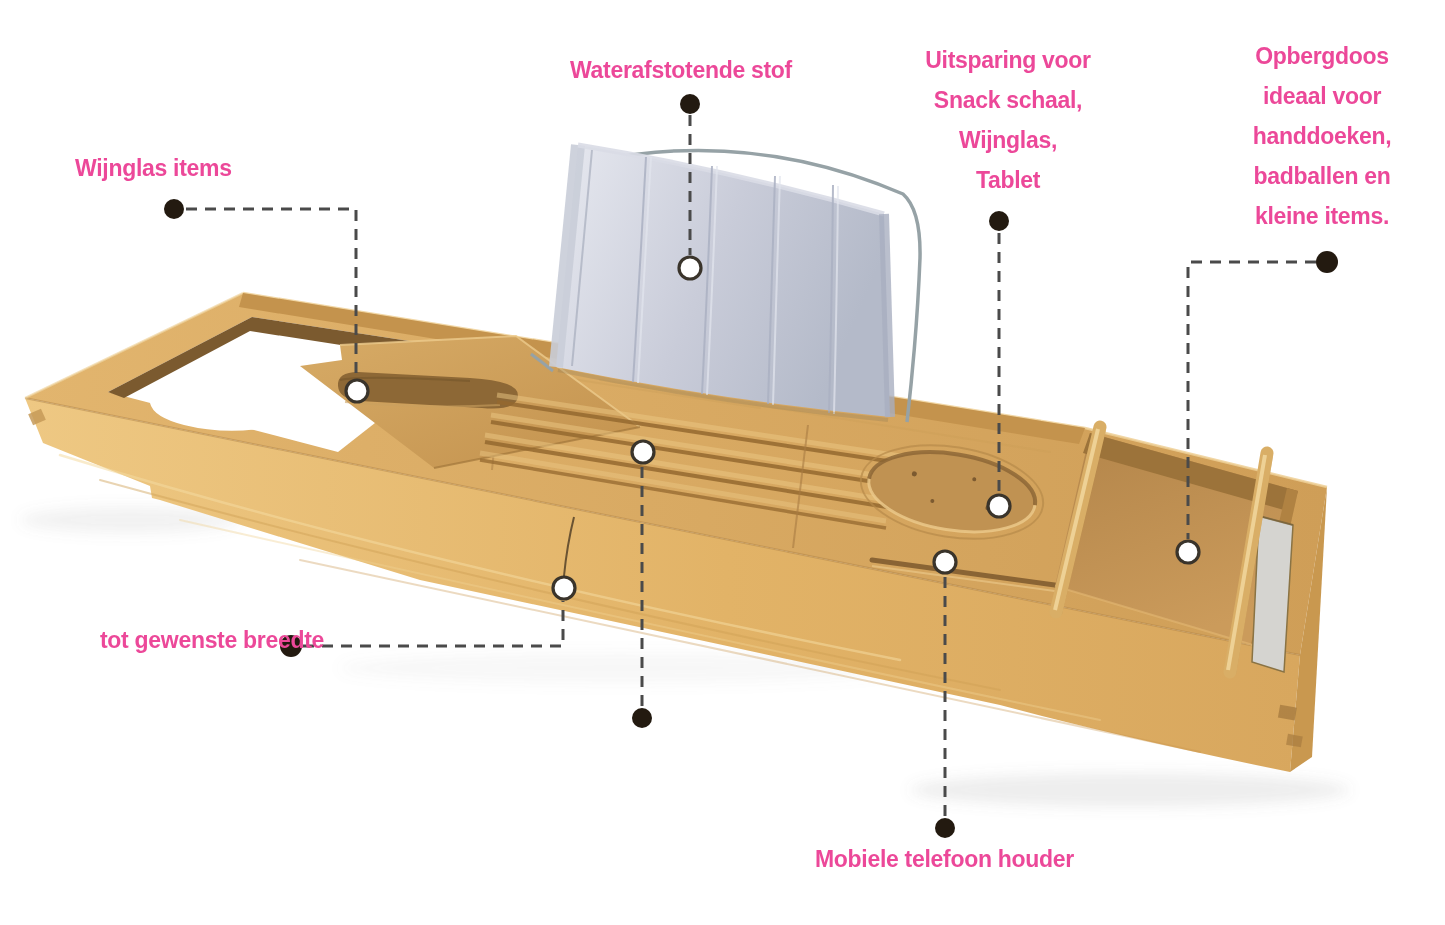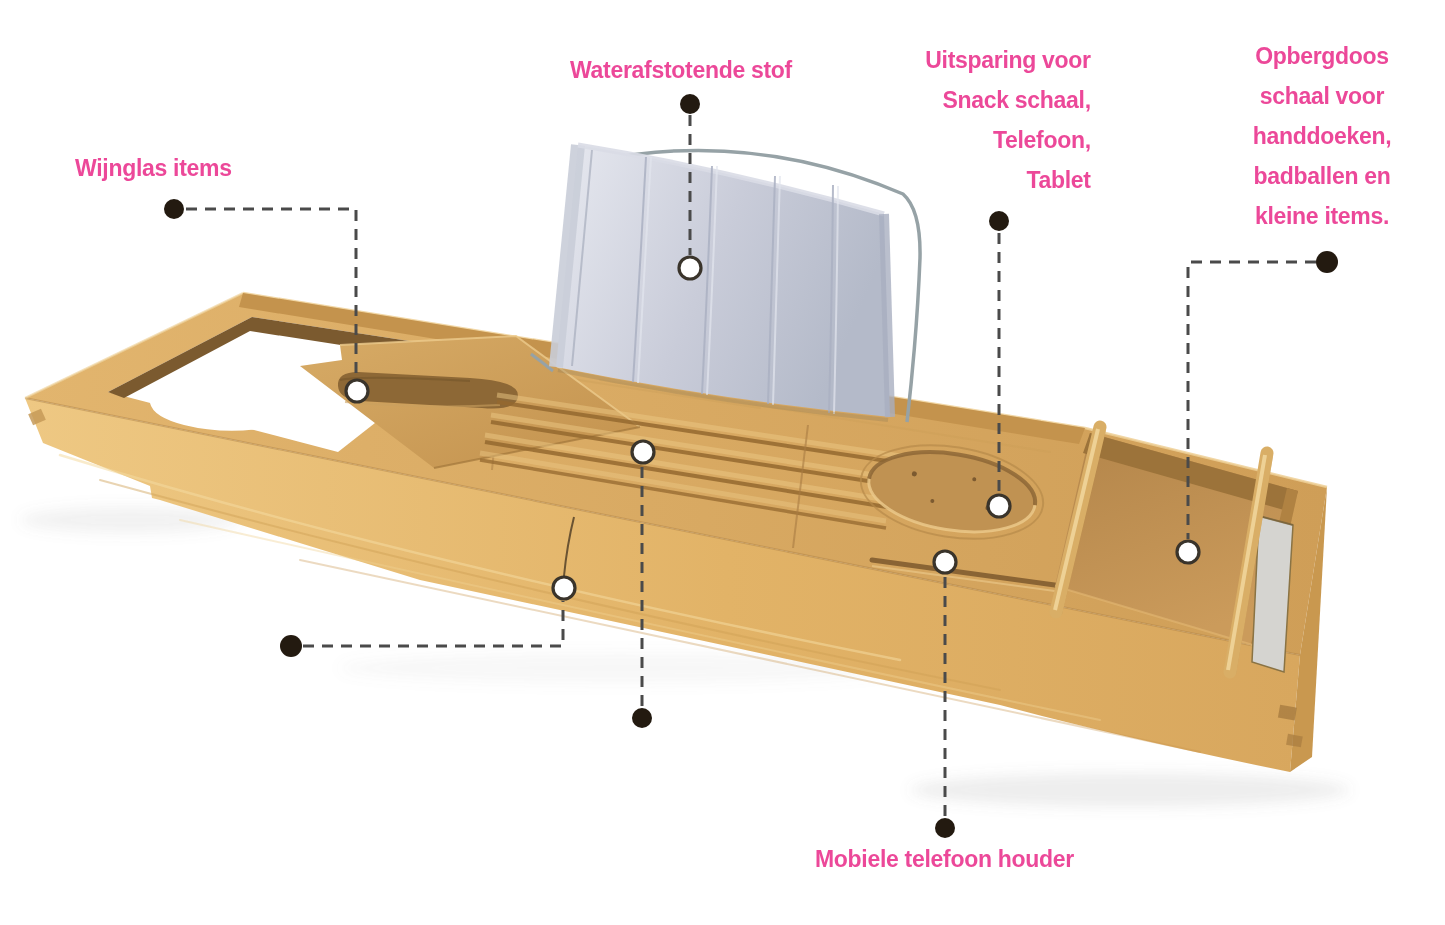--- a/index.html
+++ b/index.html
@@ -196,34 +196,35 @@
       <circle cx="564" cy="588" r="11"></circle>
       <circle cx="643" cy="452" r="11"></circle>
       <circle cx="945" cy="562" r="11"></circle>
     </g>
   </svg>
 
   <div class="label" style="left:75px;top:148px;">Wijnglas items</div>
 
   <div class="label center" style="left:681px;top:50px;">Waterafstotende stof</div>
 
-  <div class="label center" style="left:1008px;top:40px;text-align:right;">
+  <div class="label center" style="left:1008px;top:40px;">
     <div>Uitsparing voor</div>
     <div>Snack schaal,</div>
-    <div>Telefoon,</div>
+    <div>Wijnglas,</div>
     <div>Tablet</div>
   </div>
 
   <div class="label center" style="left:1322px;top:36px;">
     <div>Opbergdoos</div>
-    <div>schaal voor</div>
+    <div>ideaal voor</div>
     <div>handdoeken,</div>
     <div>badballen en</div>
     <div>kleine items.</div>
   </div>
 
   <div class="label" style="left:100px;top:620px;">
+    <div>tot gewenste breedte</div>
   </div>
 
 
   <div class="label" style="left:815px;top:839px;">Mobiele telefoon houder</div>
 
 </div>
 
 </body></html>

